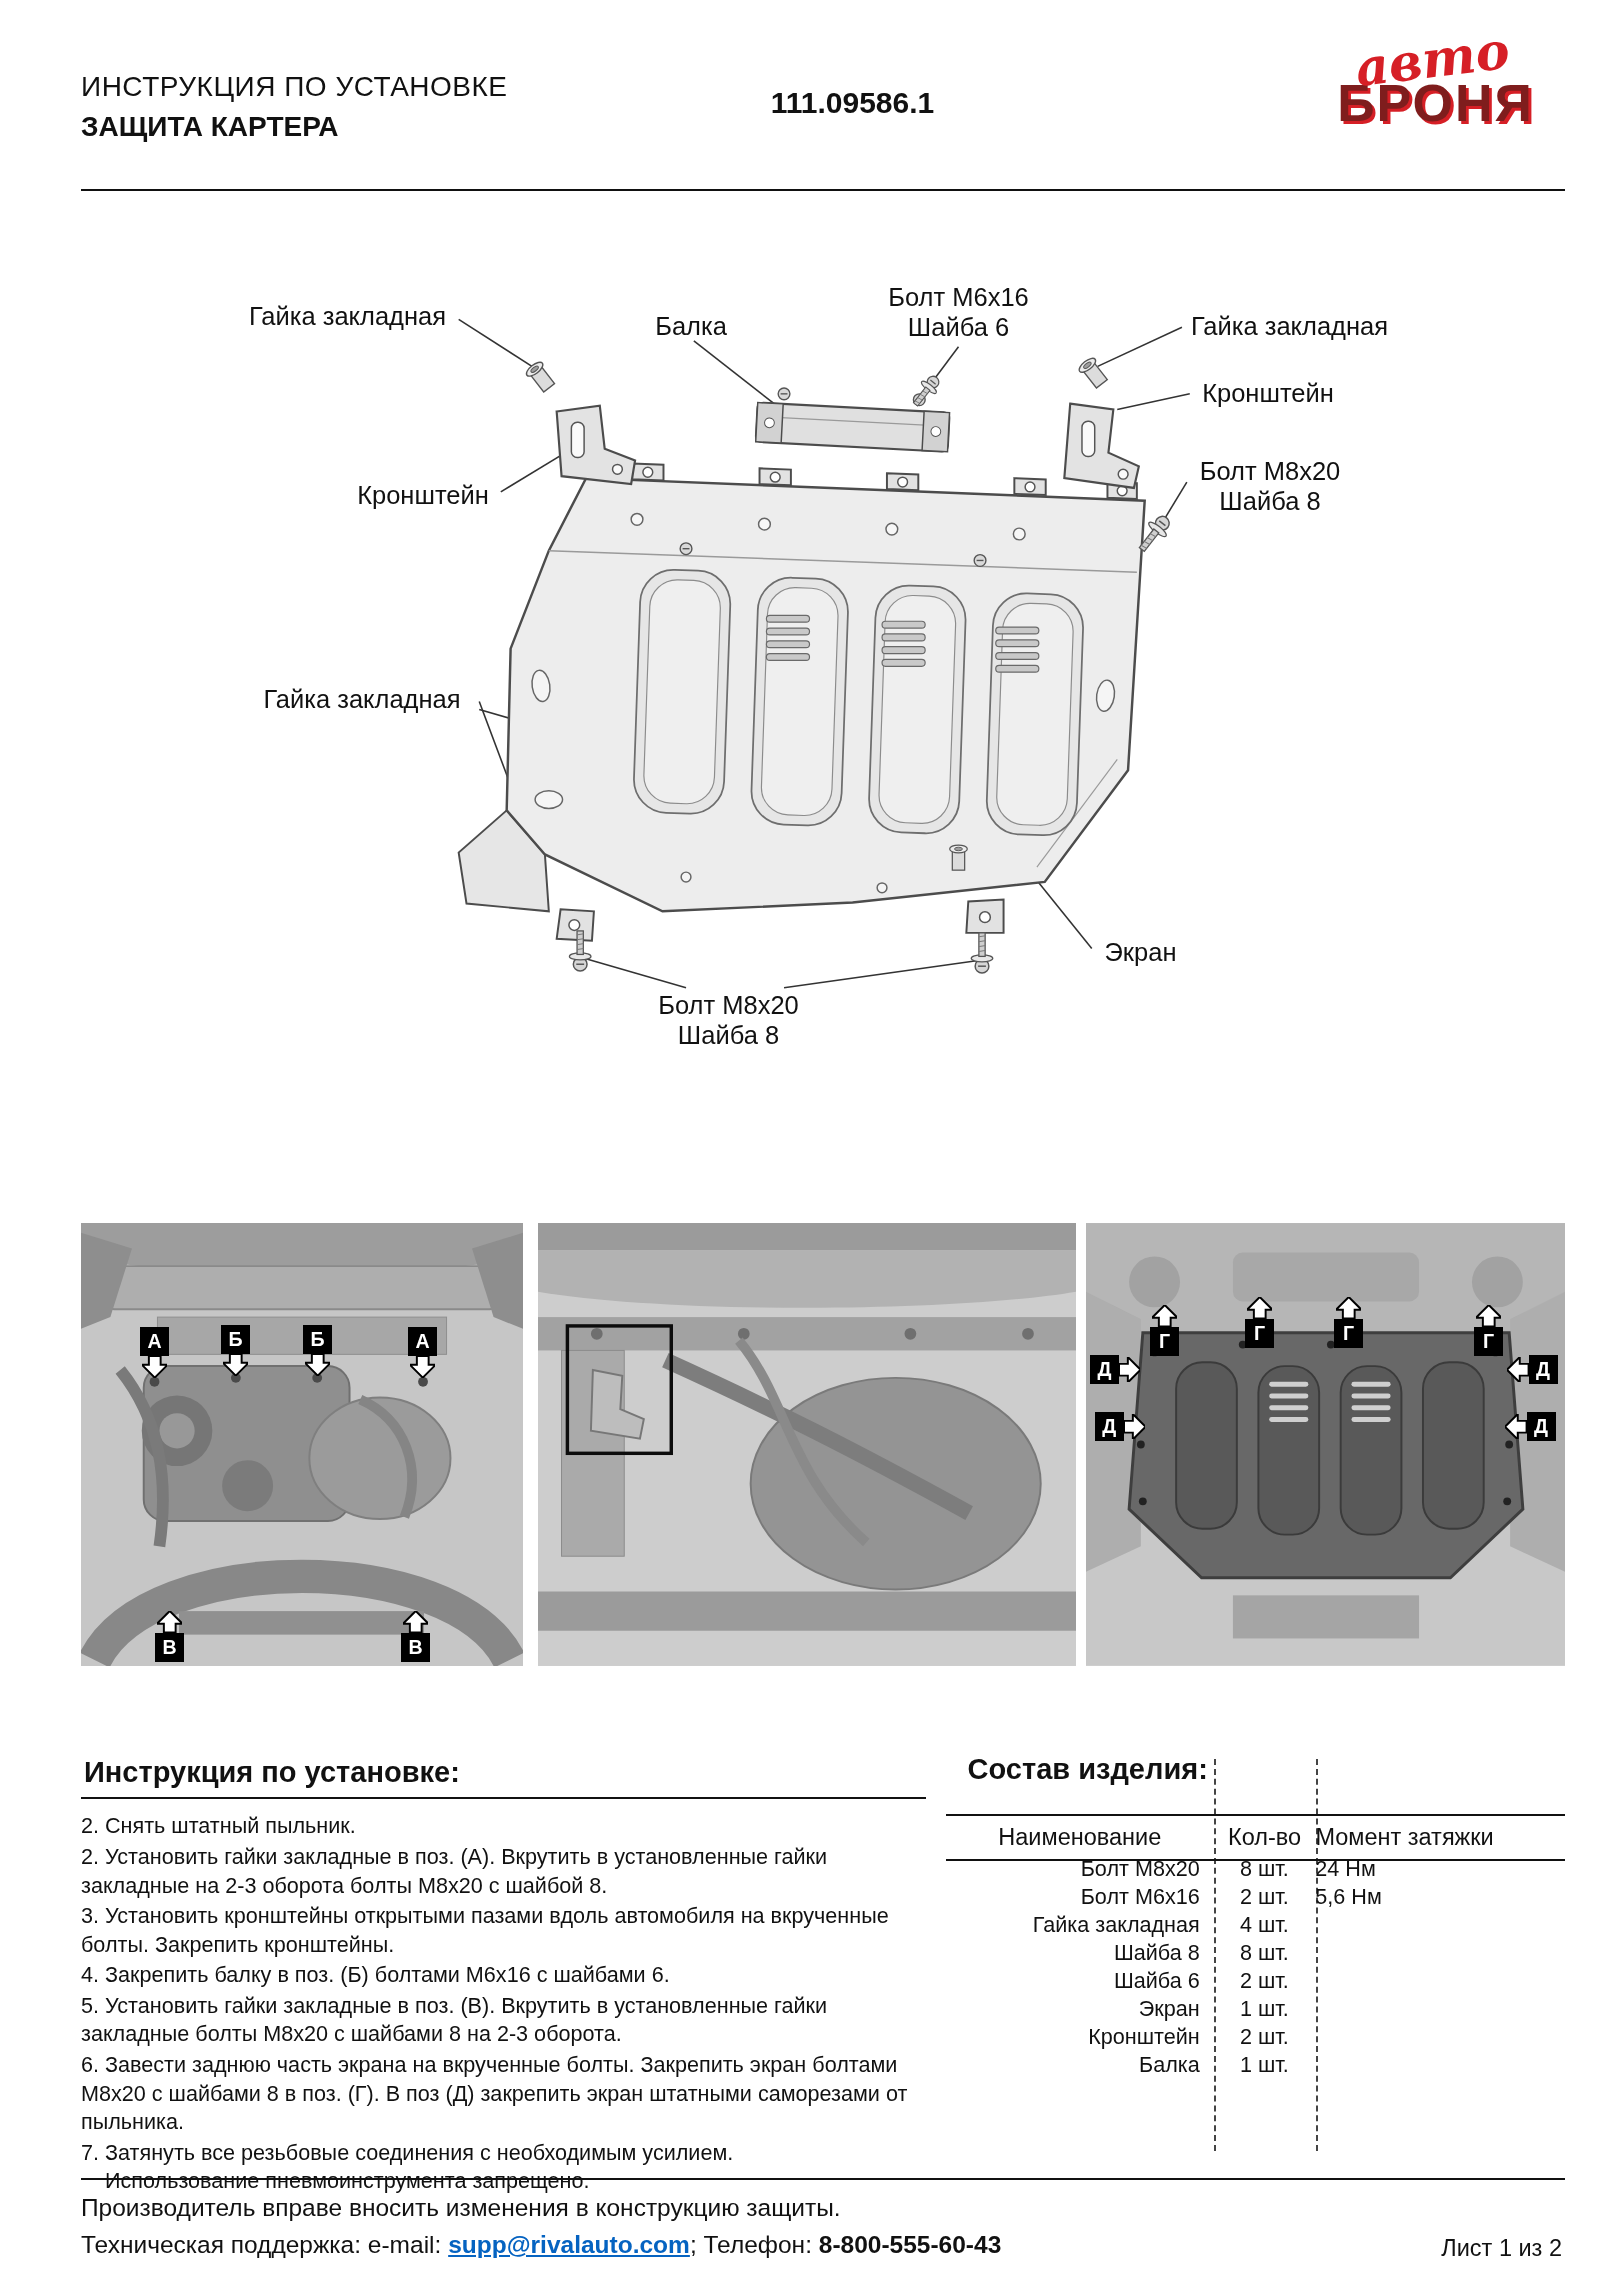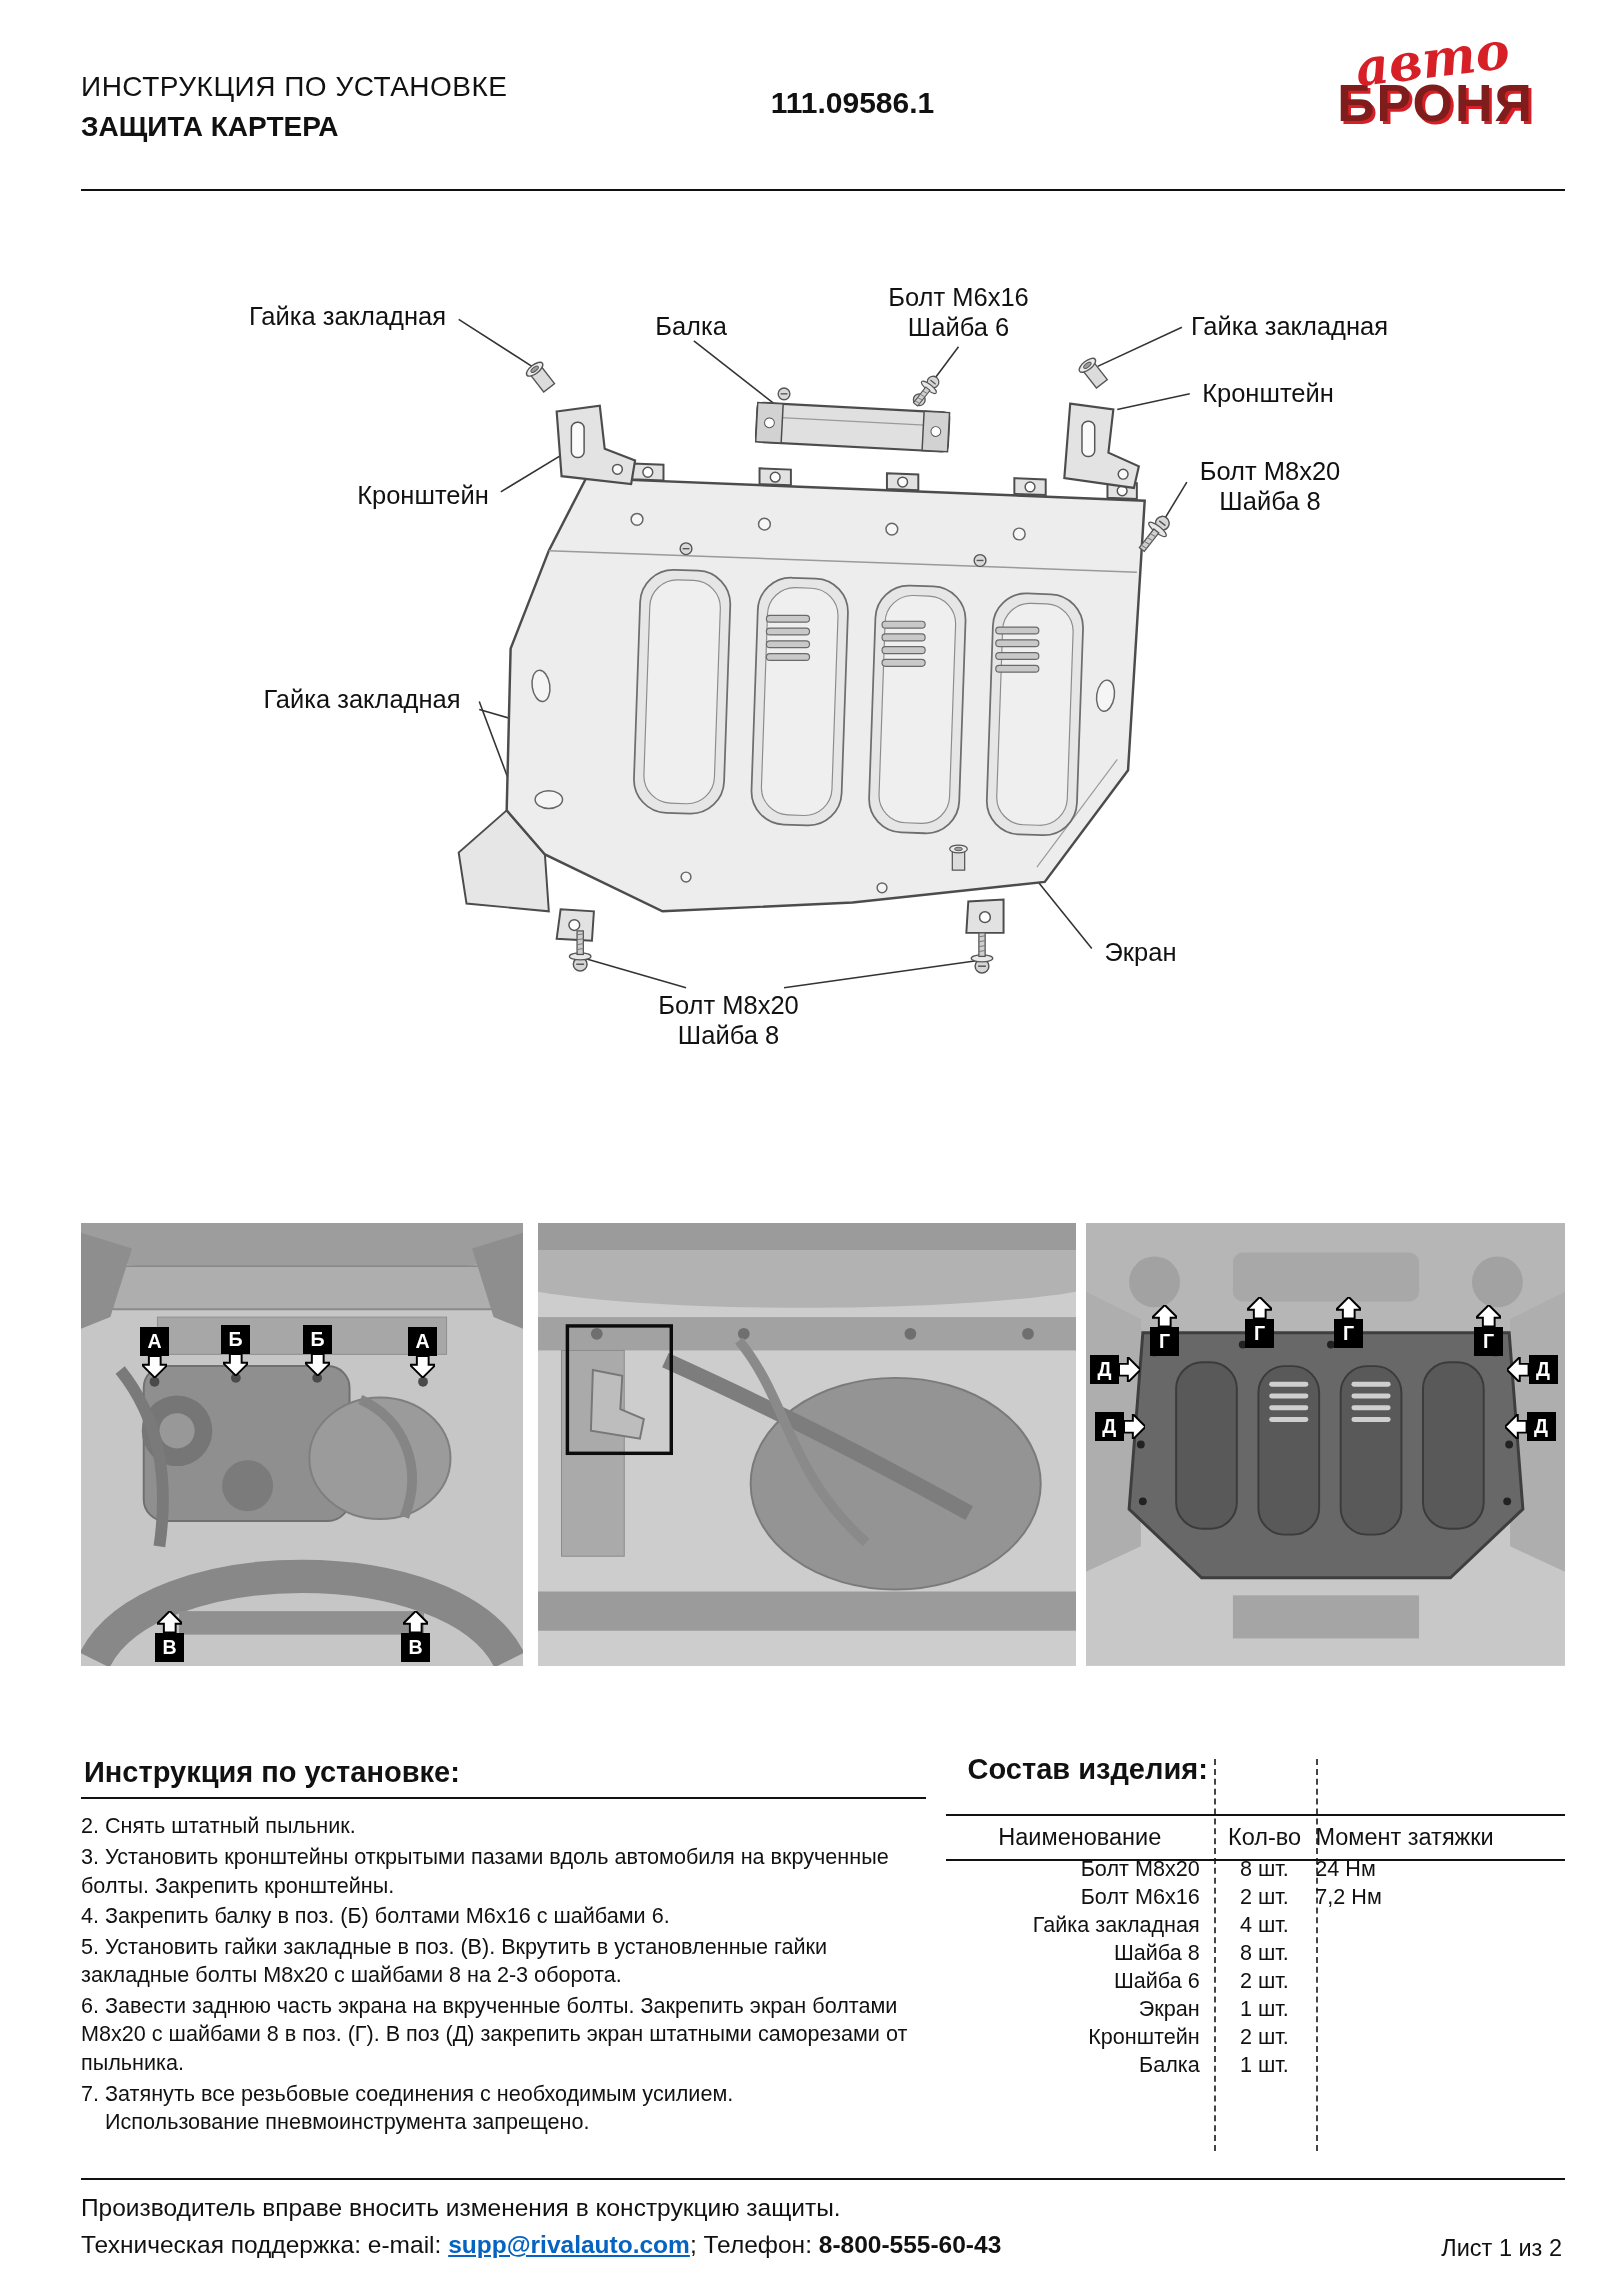--- a/index.html
+++ b/index.html
@@ -404,20 +404,21 @@
         </svg>
       <div class="sq">Д</div>
     </div>
   </figure>
 
   <section class="instr">
     <h2>Инструкция по установке:</h2>
     <div class="instr-rule"></div>
     <div class="steps">
       <p class="step">2. Снять штатный пыльник.</p>
+      <p class="step">2. Установить гайки закладные в поз. (А). Вкрутить в установленные гайки закладные на 2-3 оборота болты М8х20 с шайбой 8.</p>
       <p class="step">3. Установить кронштейны открытыми пазами вдоль автомобиля на вкрученные болты. Закрепить кронштейны.</p>
       <p class="step">4. Закрепить балку в поз. (Б) болтами М6х16 с шайбами 6.</p>
       <p class="step">5. Установить гайки закладные в поз. (В). Вкрутить в установленные гайки закладные болты М8х20 с шайбами 8 на 2-3 оборота.</p>
       <p class="step">6. Завести заднюю часть экрана на вкрученные болты. Закрепить экран болтами М8х20 с шайбами 8 в поз. (Г). В поз (Д) закрепить экран штатными саморезами от пыльника.</p>
       <p class="step">7. Затянуть все резьбовые соединения с необходимым усилием.
 &nbsp;&nbsp;&nbsp;&nbsp;Использование пневмоинструмента запрещено.</p>
     </div>
   </section>
 
   <section class="parts-table">
@@ -431,21 +432,21 @@
     </div>
     <div class="pt-rows">
       <div class="pt-row">
           <span class="c-name">Болт М8х20</span>
           <span class="c-qty">8 шт.</span>
           <span class="c-torque">24 Нм</span>
         </div>
       <div class="pt-row">
           <span class="c-name">Болт М6х16</span>
           <span class="c-qty">2 шт.</span>
-          <span class="c-torque">7,2 Нм</span>
+          <span class="c-torque">5,6 Нм</span>
         </div>
       <div class="pt-row">
           <span class="c-name">Гайка закладная</span>
           <span class="c-qty">4 шт.</span>
           <span class="c-torque"></span>
         </div>
       <div class="pt-row">
           <span class="c-name">Шайба 8</span>
           <span class="c-qty">8 шт.</span>
           <span class="c-torque"></span>

